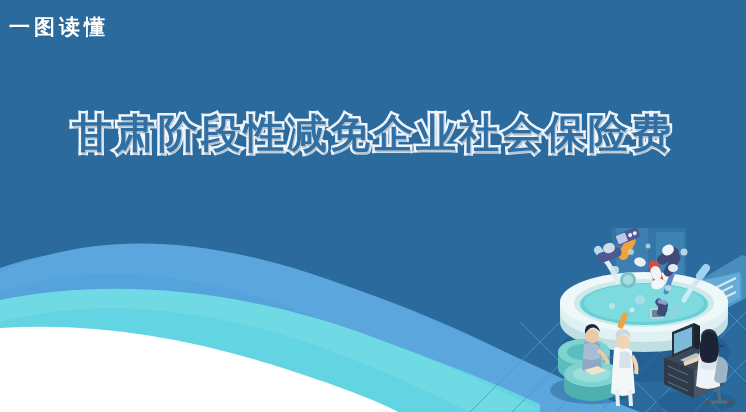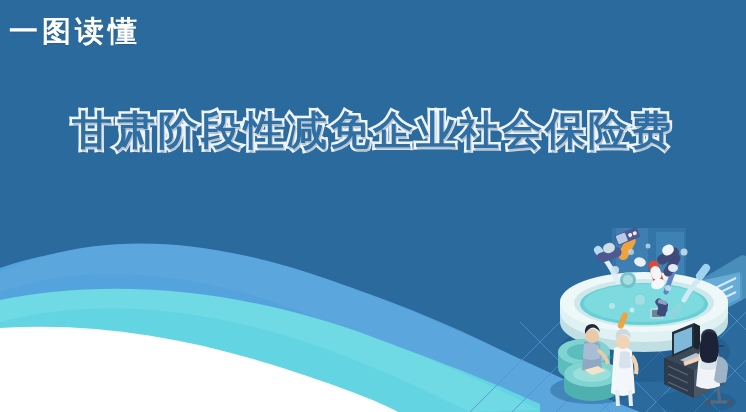--- a/index.html
+++ b/index.html
@@ -11,33 +11,33 @@
   }
   
   .bg-base{position:absolute;inset:0;background:#2b6a9d;}
   .bg-svg,.grid-svg,.illo-svg{position:absolute;inset:0;width:746px;height:412px;display:block;}
   .grid-svg{opacity:.85;}
 
   
   .kicker{
     position:absolute;left:9px;top:17px;
     font-family:"Liberation Serif","DejaVu Serif",serif;
-    font-weight:700;font-size:29px;letter-spacing:4px;
+    font-weight:700;font-size:21px;letter-spacing:4px;
     color:#ffffff;line-height:1;
     text-shadow:0 1px 1px rgba(0,0,0,.12);
     white-space:nowrap;
   }
 
   
   .title-block{
     position:absolute;left:0;top:108px;width:746px;
     text-align:center;
   }
   .title-line{
-    font-family:Liberation Mono, monospace;
+    font-family:Liberation Serif, serif;
     font-weight:700;
     font-size:40px;
     line-height:51px;
     letter-spacing:3px;
     color:#2f6fa3;
     -webkit-text-stroke:5px #eef4f9;
     paint-order:stroke fill;
     text-shadow:
       0 0 0 #eef4f9,
       1px 2px 0 rgba(20,50,80,.25);

